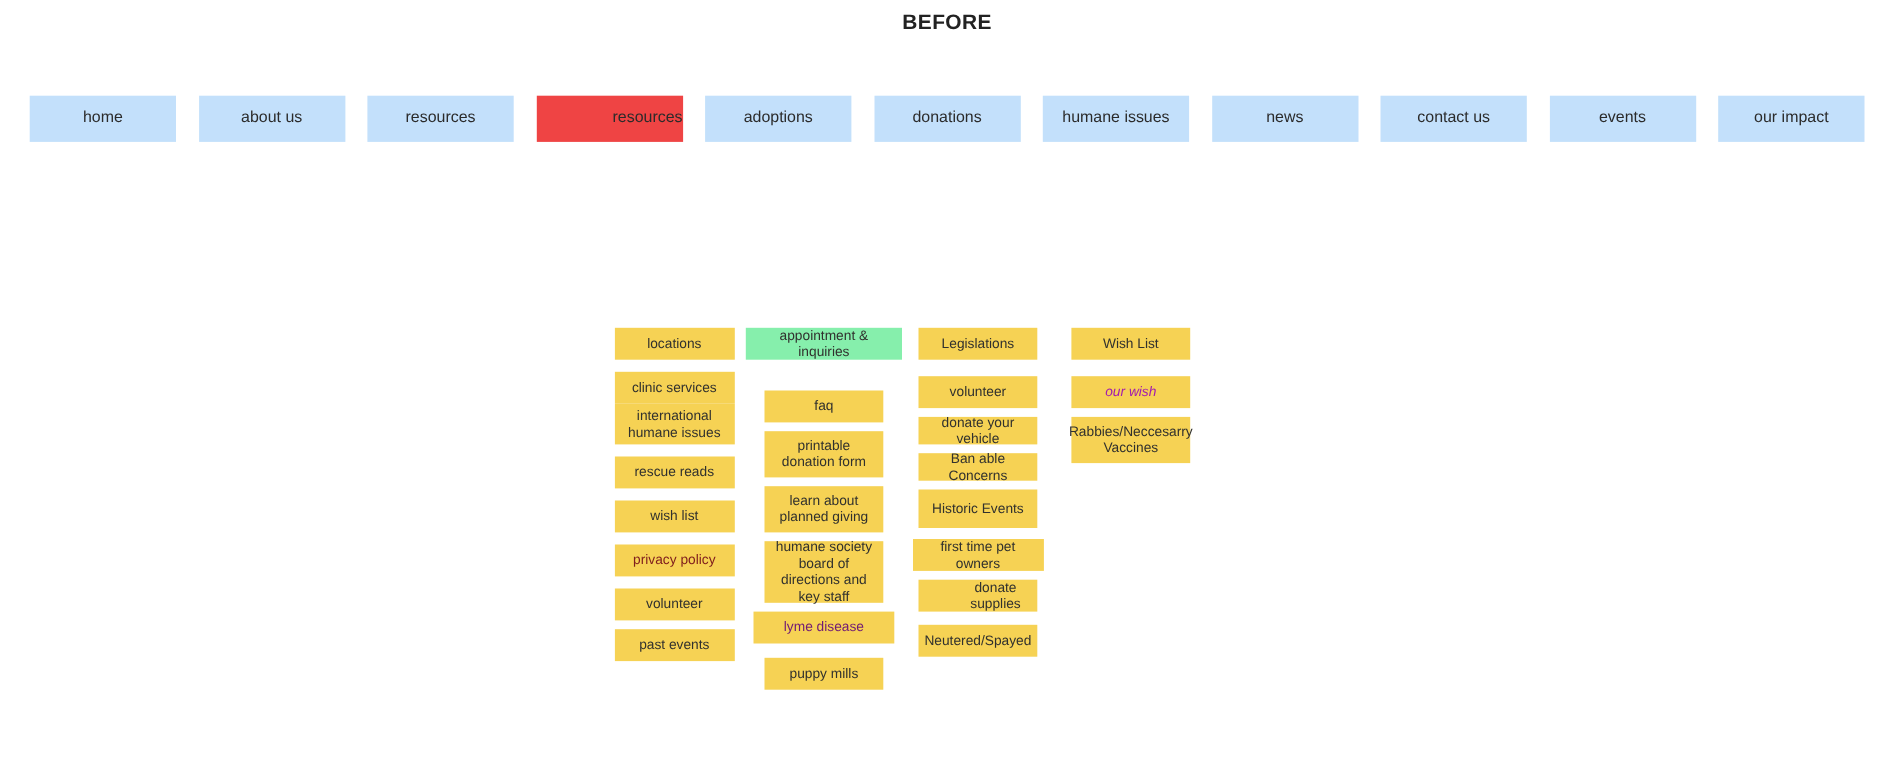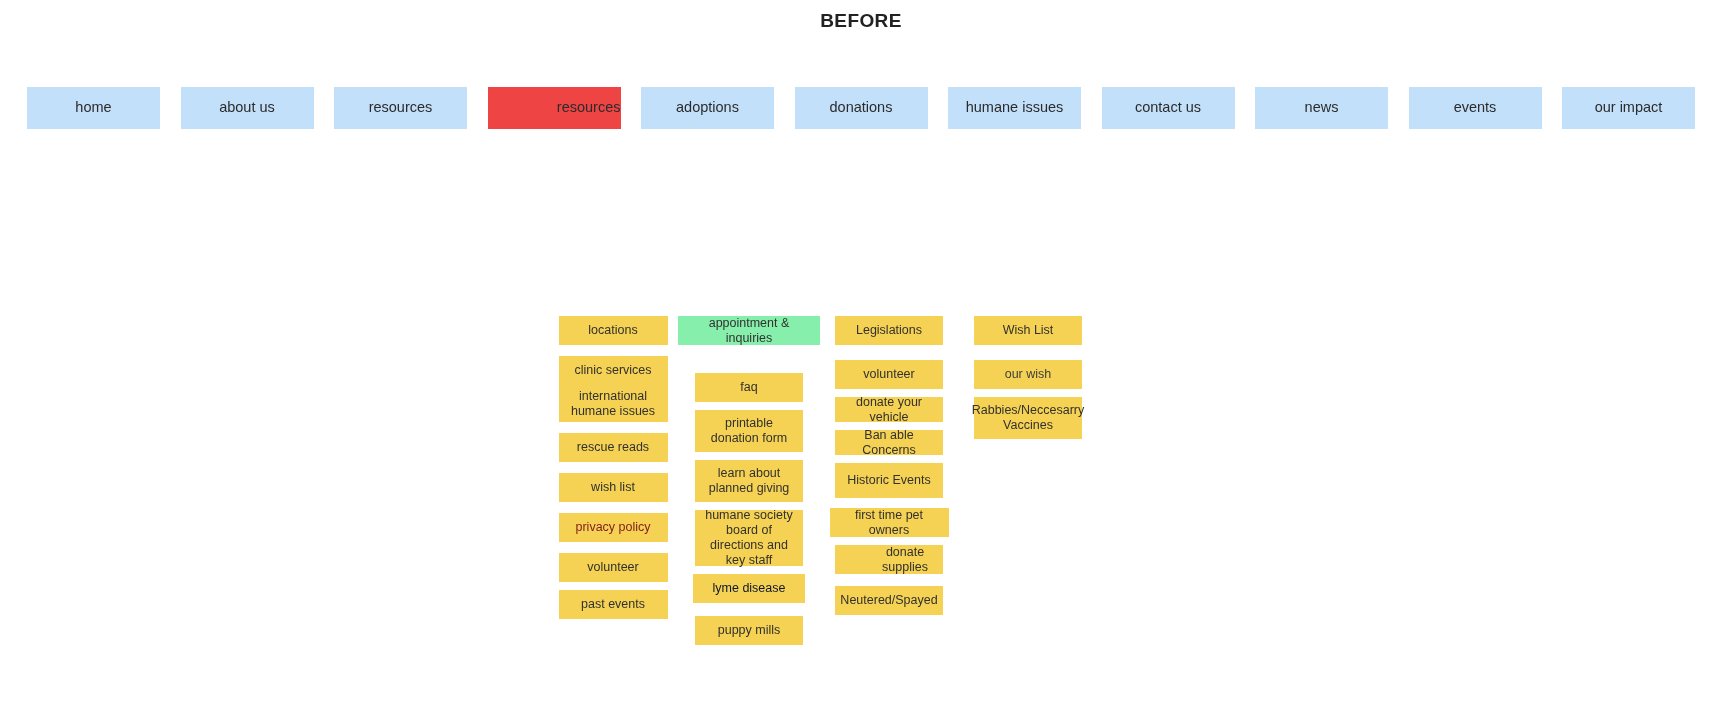--- a/index.html
+++ b/index.html
@@ -48,21 +48,21 @@
     justify-content: center;
     font-size: 14.5px;
     color: #2b2b2b;
     text-align: center;
     line-height: 1.2;
   }
 
   
   #sitemap {
     position: absolute;
-    top: 316px;
+    top: 298px;
     left: 548px;
     display: flex;
     align-items: flex-start;
     gap: 0px;
   }
   .sitemap-col {
     display: flex;
     flex-direction: column;
     align-items: center;
   }
@@ -108,24 +108,24 @@
     <div class="nav-item" style="background: rgb(195, 224, 251);">
       <span>adoptions</span>
     </div>
     <div class="nav-item" style="background: rgb(195, 224, 251);">
       <span>donations</span>
     </div>
     <div class="nav-item" style="background: rgb(195, 224, 251);">
       <span>humane issues</span>
     </div>
     <div class="nav-item" style="background: rgb(195, 224, 251);">
+      <span>news</span>
+    </div>
+    <div class="nav-item" style="background: rgb(195, 224, 251);">
       <span>contact us</span>
-    </div>
-    <div class="nav-item" style="background: rgb(195, 224, 251);">
-      <span>news</span>
     </div>
     <div class="nav-item" style="background: rgb(195, 224, 251);">
       <span>events</span>
     </div>
     <div class="nav-item" style="background: rgb(195, 224, 251);">
       <span>our impact</span>
     </div>
   </nav>
 
 <div id="sitemap">
@@ -164,21 +164,21 @@
       </div>
       <div class="box" style="width: 108px; height: 42px; margin-top: 8px; background: rgb(246, 210, 84); color: rgb(49, 49, 46);">
         <span>printable donation form</span>
       </div>
       <div class="box" style="width: 108px; height: 42px; margin-top: 8px; background: rgb(246, 210, 84); color: rgb(49, 49, 46);">
         <span>learn about planned giving</span>
       </div>
       <div class="box" style="width: 108px; height: 56px; margin-top: 8px; background: rgb(246, 210, 84); color: rgb(49, 49, 46);">
         <span>humane society board of directions and key staff</span>
       </div>
-      <div class="box" style="width: 112px; height: 29px; margin-top: 8px; background: rgb(246, 210, 84); color: #0f172a;">
+      <div class="box" style="width: 128px; height: 29px; margin-top: 8px; background: rgb(246, 210, 84); color: #701a75;">
         <span>lyme disease</span>
       </div>
       <div class="box" style="width: 108px; height: 29px; margin-top: 13px; background: rgb(246, 210, 84); color: rgb(49, 49, 46);">
         <span>puppy mills</span>
       </div>
     </div>
     <div class="sitemap-col" id="col-3">
       <div class="box" style="width: 108px; height: 29px; margin-top: 0px; background: rgb(246, 210, 84); color: rgb(49, 49, 46);">
         <span>Legislations</span>
       </div>
@@ -201,20 +201,20 @@
         <span>donate supplies</span>
       </div>
       <div class="box" style="width: 108px; height: 29px; margin-top: 12px; background: rgb(246, 210, 84); color: rgb(49, 49, 46);">
         <span>Neutered/Spayed</span>
       </div>
     </div>
     <div class="sitemap-col" id="col-4">
       <div class="box" style="width: 108px; height: 29px; margin-top: 0px; background: rgb(246, 210, 84); color: rgb(49, 49, 46);">
         <span>Wish List</span>
       </div>
-      <div class="box" style="width: 108px; height: 29px; margin-top: 15px; background: rgb(246, 210, 84); color: #404040;">
+      <div class="box" style="width: 108px; height: 29px; margin-top: 15px; background: rgb(246, 210, 84); color: #a21caf; font-style: italic;">
         <span>our wish</span>
       </div>
       <div class="box" style="width: 108px; height: 42px; margin-top: 8px; background: rgb(246, 210, 84); color: rgb(49, 49, 46);">
         <span>Rabbies/Neccesarry Vaccines</span>
       </div>
     </div>
   </div>
 
 </body></html>

